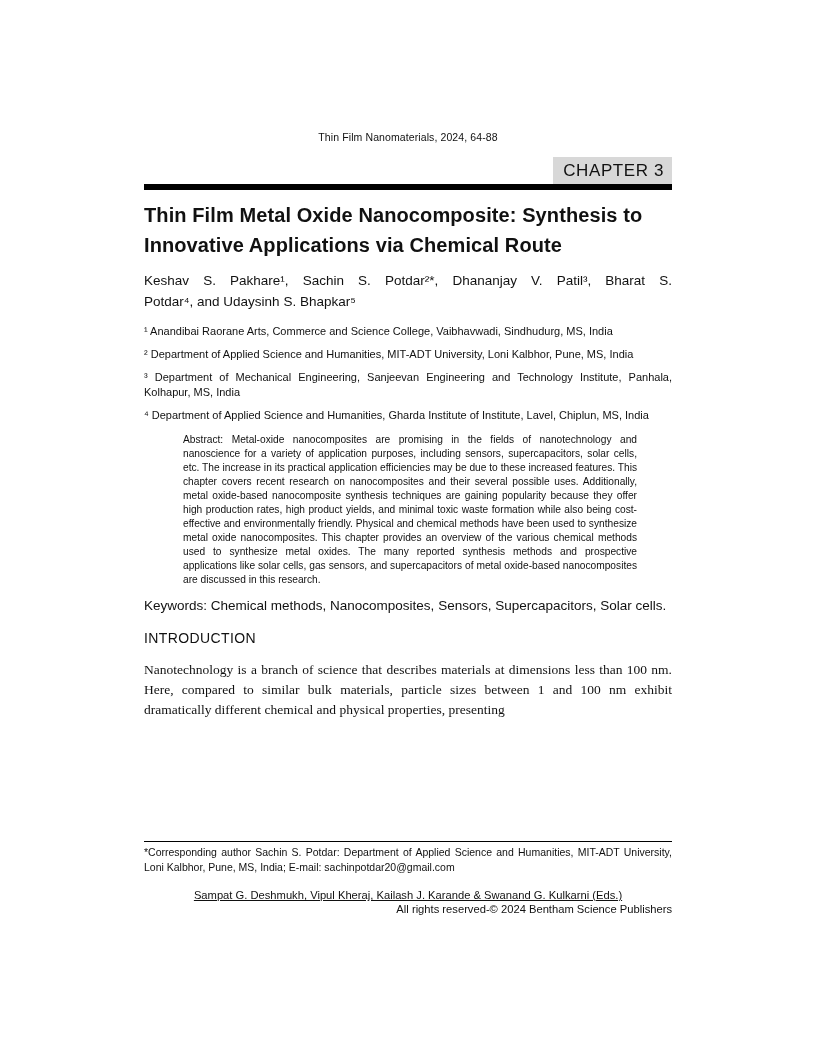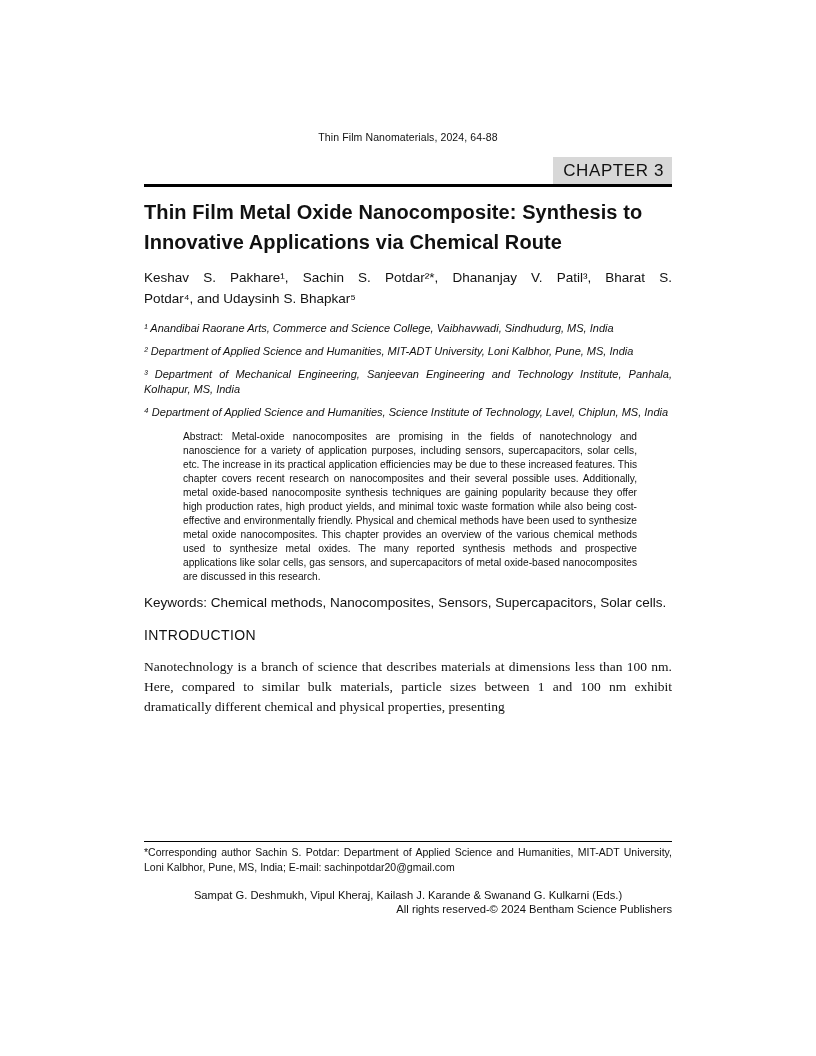--- a/index.html
+++ b/index.html
@@ -25,21 +25,21 @@
   .running-header {
     margin-top: 131px;
     text-align: center;
     font-size: 10.5px;
     letter-spacing: 0.1px;
   }
   .chapter-row {
     margin-top: 14px;
     display: flex;
     justify-content: flex-end;
-    border-bottom: 3px solid #000000;
+    border-bottom: 6px solid #000000;
   }
   .chapter-badge {
     background: #d8d8d8;
     font-size: 17px;
     letter-spacing: 0.6px;
     padding: 4px 8px 3px 10px;
   }
   .article-title {
     margin-top: 10px;
     font-size: 20px;
@@ -57,21 +57,20 @@
     text-align-last: justify;
   }
   .affiliations {
     margin-top: 12px;
   }
   .affiliation {
     margin: 0 0 8px 0;
     font-size: 11px;
     line-height: 15px;
     text-align: justify;
-    font-style: italic;
   }
   .abstract {
     margin: 10px 35px 0 39px;
     font-size: 10.2px;
     line-height: 14px;
     text-align: justify;
   }
   .keywords {
     margin-top: 8px;
     font-size: 13.5px;
@@ -105,20 +104,21 @@
   .footnote {
     font-size: 10.5px;
     line-height: 14.5px;
     text-align: justify;
   }
   .editors-line {
     margin-top: 14px;
     text-align: center;
     font-size: 11.2px;
     line-height: 14px;
+    text-decoration: underline;
   }
   .copyright-line {
     text-align: right;
     font-size: 11.2px;
     line-height: 14px;
   }
 </style>
 </head>
 <body>
 
@@ -135,21 +135,21 @@
 
     <div class="authors">
       <div class="line1">Keshav S. Pakhare¹, Sachin S. Potdar²*, Dhananjay V. Patil³, Bharat S.</div>
       <div class="line2">Potdar⁴, and Udaysinh S. Bhapkar⁵</div>
     </div>
 
     <div class="affiliations">
       <p class="affiliation">¹ Anandibai Raorane Arts, Commerce and Science College, Vaibhavwadi, Sindhudurg, MS, India</p>
       <p class="affiliation">² Department of Applied Science and Humanities, MIT-ADT University, Loni Kalbhor, Pune, MS, India</p>
       <p class="affiliation">³ Department of Mechanical Engineering, Sanjeevan Engineering and Technology Institute, Panhala, Kolhapur, MS, India</p>
-      <p class="affiliation">⁴ Department of Applied Science and Humanities, Science Institute of Technology, Lavel, Chiplun, MS, India</p>
+      <p class="affiliation">⁴ Department of Applied Science and Humanities, Gharda Institute of Institute, Lavel, Chiplun, MS, India</p>
     </div>
 
     <div class="abstract">Abstract: Metal-oxide nanocomposites are promising in the fields of nanotechnology and nanoscience for a variety of application purposes, including sensors, supercapacitors, solar cells, etc. The increase in its practical application efficiencies may be due to these increased features. This chapter covers recent research on nanocomposites and their several possible uses. Additionally, metal oxide-based nanocomposite synthesis techniques are gaining popularity because they offer high production rates, high product yields, and minimal toxic waste formation while also being cost-effective and environmentally friendly. Physical and chemical methods have been used to synthesize metal oxide nanocomposites. This chapter provides an overview of the various chemical methods used to synthesize metal oxides. The many reported synthesis methods and prospective applications like solar cells, gas sensors, and supercapacitors of metal oxide-based nanocomposites are discussed in this research.</div>
 
     <div class="keywords">Keywords: Chemical methods, Nanocomposites, Sensors, Supercapacitors, Solar cells.</div>
 
     <h2 class="section-heading" style="margin-bottom:0;">INTRODUCTION</h2>
 
     <p class="body-paragraph" style="margin-bottom:0;">Nanotechnology is a branch of science that describes materials at dimensions less than 100 nm. Here, compared to similar bulk materials, particle sizes between 1 and 100 nm exhibit dramatically different chemical and physical properties, presenting</p>
 

